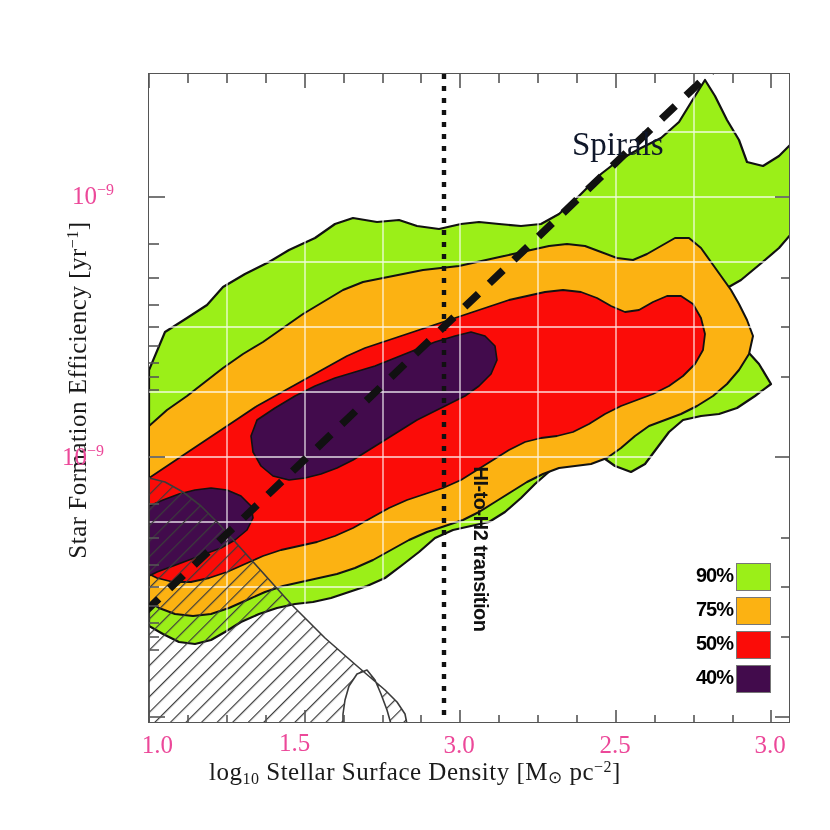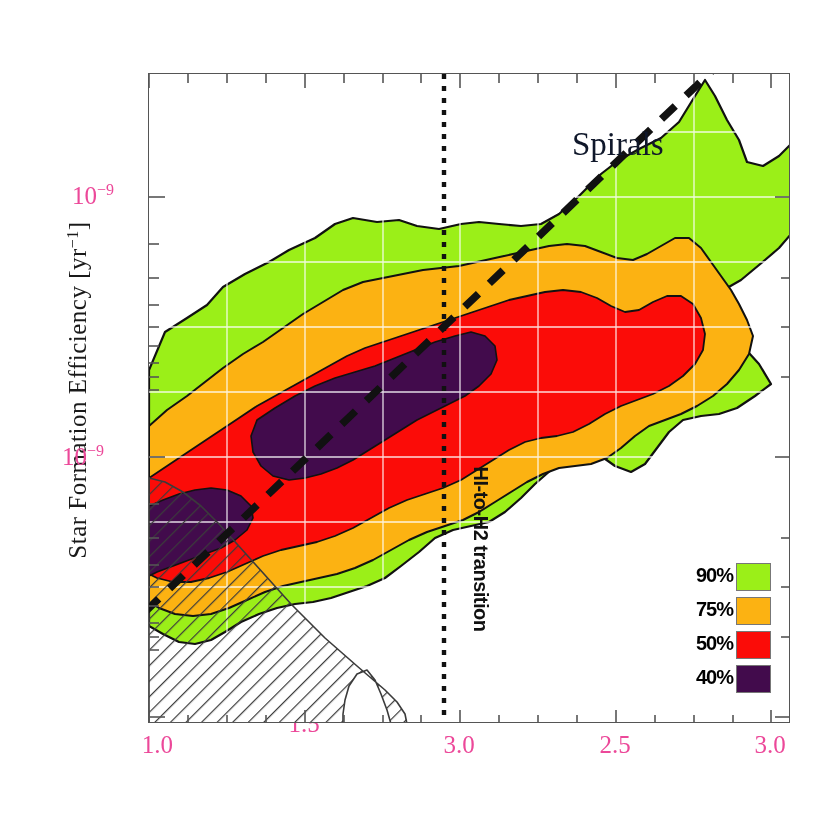--- a/index.html
+++ b/index.html
@@ -54,30 +54,33 @@
 </style>
 </head>
 <body>
 
 <div id="fig">
 
   <div class="axis-label" id="ylabel">
     <span>Star Formation Efficiency [yr</span><span class="sup">−1</span><span>]</span>
   </div>
 
+  <div class="axis-label" id="xlabel">
+    <span>log</span><span class="sub">10</span><span> Stellar Surface Density [M</span><span class="odot">⊙</span><span> pc</span><span class="sup">−2</span><span>]</span>
+  </div>
 
   <div class="tick-text" style="left:72px;top:181px;">
     <span>10</span><span class="sup">−9</span>
   </div>
   <div class="tick-text" style="left:62px;top:442px;">
     <span>10</span><span class="sup">−9</span>
   </div>
 
   <div class="tick-text" style="left:123px;top:731px;width:50px;text-align:right;">1.0</div>
-  <div class="tick-text" style="left:279px;top:710px;width:50px;text-align:center;">1.5</div>
+  <div class="tick-text" style="left:279px;top:729px;width:50px;">1.5</div>
   <div class="tick-text" style="left:434px;top:731px;width:50px;text-align:center;">3.0</div>
   <div class="tick-text" style="left:590px;top:731px;width:50px;text-align:center;">2.5</div>
   <div class="tick-text" style="left:745px;top:731px;width:50px;text-align:center;">3.0</div>
 
   <div id="plotbox">
     <svg id="svgwrap" viewBox="0 0 642 650" preserveAspectRatio="none">
       <defs>
         <pattern id="hatchpat" patternUnits="userSpaceOnUse" width="11" height="11" patternTransform="rotate(45)">
           <rect width="11" height="11" fill="none"></rect>
           <line x1="0" y1="0" x2="0" y2="11" stroke="#3b3b3b" stroke-width="2.4"></line>

